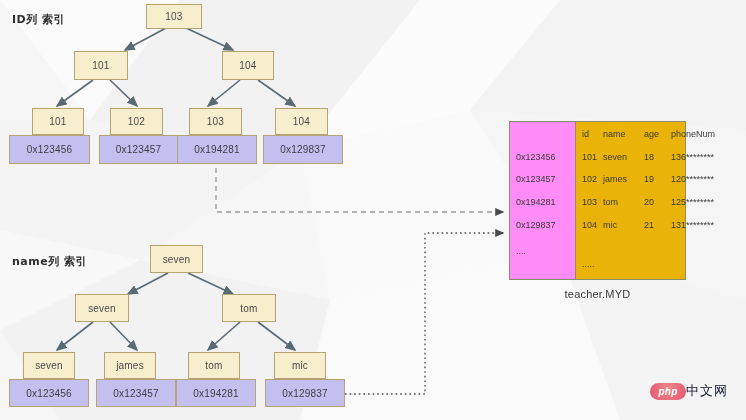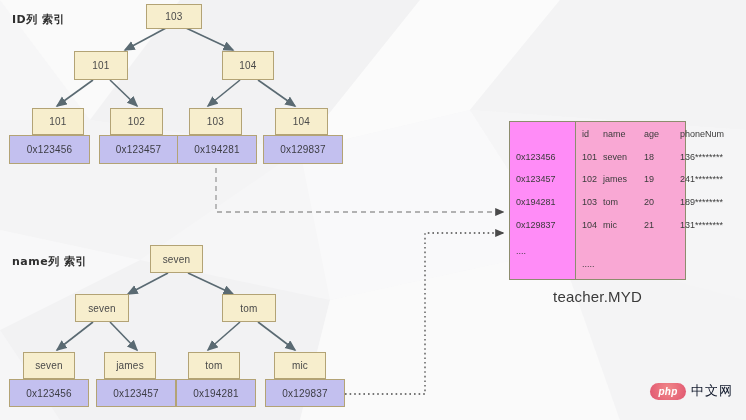--- a/index.html
+++ b/index.html
@@ -62,52 +62,52 @@
     width:66px;
     box-sizing:border-box;
     background:#ff8cf7;
     border-right:1px solid #8d8d6e;
     position:relative;
   }
   #rowcol{
     flex:1;
     box-sizing:border-box;
     position:relative;
-    background:#f9a8d4;
+    background:#eab308;
   }
   .pcell{
     position:absolute;left:0;width:100%;
     height:13px;line-height:13px;
     font-size:9px;color:#3b3b3b;
     padding-left:6px;box-sizing:border-box;
     white-space:nowrap;
   }
   .rrow{
     position:absolute;left:0;width:100%;
     height:13px;line-height:13px;
     font-size:9px;color:#3b3b3b;
     white-space:nowrap;
   }
   .rrow span{position:absolute;top:0;}
   .c-id{left:6px;}
   .c-name{left:27px;}
   .c-age{left:68px;}
-  .c-phone{left:104px;}
+  .c-phone{left:95px;}
   #mydlabel{
     position:absolute;
     left:509px;top:288px;width:177px;
     text-align:center;
-    font-size:15px;color:#3a3a3a;
+    font-size:11px;color:#3a3a3a;
     letter-spacing:.2px;
   }
 
   
   #watermark{
     position:absolute;left:650px;top:382px;
-    display:flex;align-items:center;gap:5px;
+    display:flex;align-items:center;
   }
   #phppill{
     width:36px;height:17px;border-radius:9px;
     background:radial-gradient(circle at 50% 35%, #f08a8a 0%, #e8697a 60%, #dd5570 100%);
     color:#fff;font-size:10px;font-style:italic;font-weight:bold;
     display:flex;align-items:center;justify-content:center;
     letter-spacing:.3px;
   }
   #wmtext{
     font-family:"DejaVu Sans","Liberation Sans",sans-serif;
@@ -224,27 +224,27 @@
       <div class="rrow" style="top:29px;">
         <span class="c-id">101</span>
         <span class="c-name">seven</span>
         <span class="c-age">18</span>
         <span class="c-phone">136********</span>
       </div>
       <div class="rrow" style="top:51px;">
         <span class="c-id">102</span>
         <span class="c-name">james</span>
         <span class="c-age">19</span>
-        <span class="c-phone">241********</span>
+        <span class="c-phone">120********</span>
       </div>
       <div class="rrow" style="top:74px;">
         <span class="c-id">103</span>
         <span class="c-name">tom</span>
         <span class="c-age">20</span>
-        <span class="c-phone">189********</span>
+        <span class="c-phone">125********</span>
       </div>
       <div class="rrow" style="top:97px;">
         <span class="c-id">104</span>
         <span class="c-name">mic</span>
         <span class="c-age">21</span>
         <span class="c-phone">131********</span>
       </div>
       <div class="rrow" style="top:136px;">
         <span class="c-id">.....</span>
       </div>

